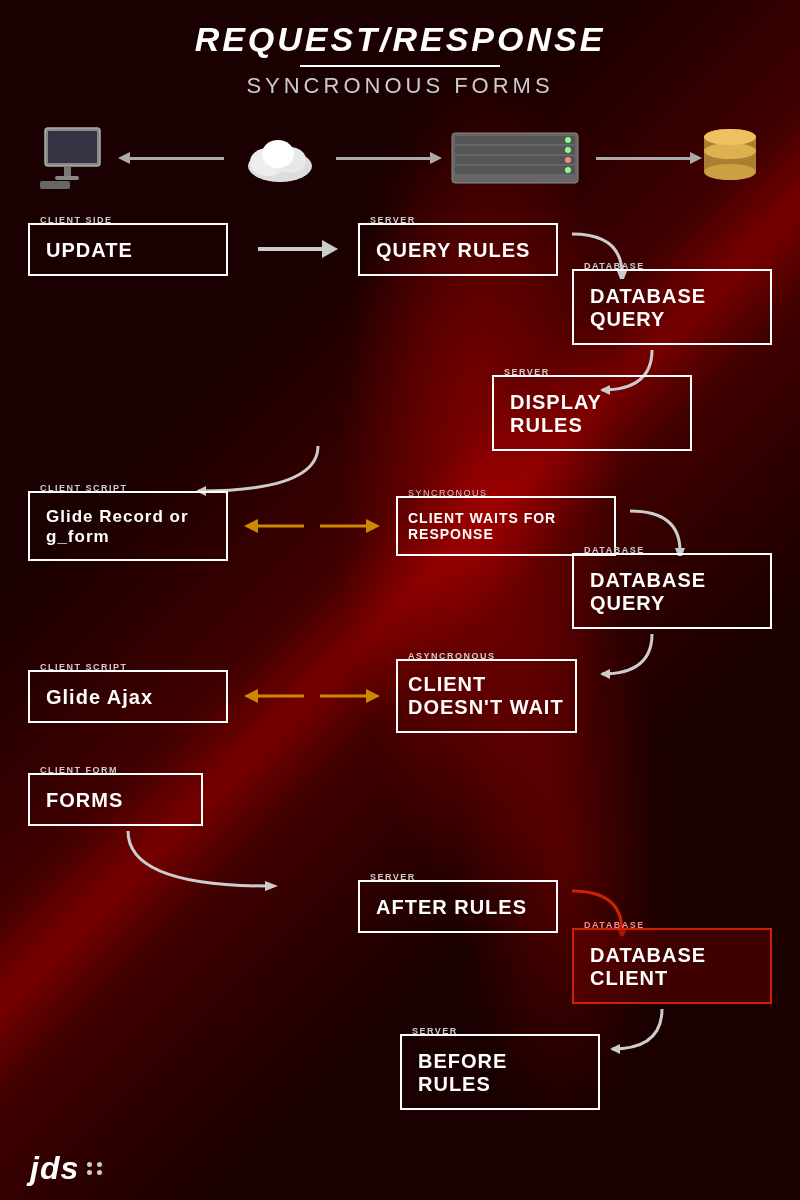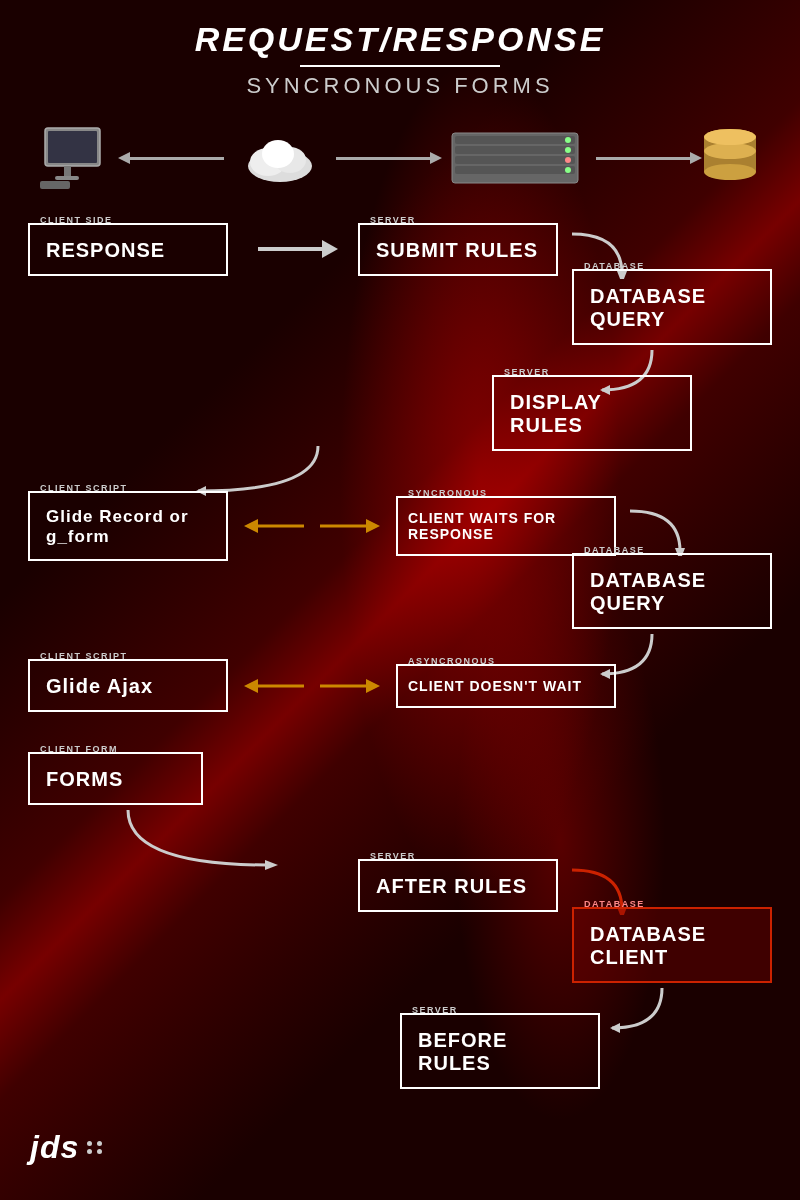--- a/index.html
+++ b/index.html
@@ -359,26 +359,26 @@
       <ellipse cx="30" cy="28" rx="26" ry="8" fill="#ddb050"></ellipse>
       <ellipse cx="30" cy="14" rx="26" ry="8" fill="#eec060"></ellipse>
     </svg>
   </div>
 
   <div class="diagram">
 
     <div class="row1" style="margin-top:10px;">
       <div class="box" style="width:200px;">
         <span class="box-label">CLIENT SIDE</span>
-        <div class="box-text">RESPONSE</div>
+        <div class="box-text">UPDATE</div>
       </div>
       <div class="big-arrow-right" style="margin-left:30px;margin-right:10px;"></div>
       <div class="box" style="width:200px; margin-left:10px;">
         <span class="box-label">SERVER</span>
-        <div class="box-text">SUBMIT RULES</div>
+        <div class="box-text">QUERY RULES</div>
       </div>
 
       <svg width="80" height="50" style="margin-left:4px; margin-top:10px;">
         <path d="M 10 5 Q 60 5 60 45" fill="none" stroke="#ccc" stroke-width="3"></path>
         <polygon points="55,42 65,42 60,55" fill="#ccc"></polygon>
       </svg>
     </div>
 
     <div class="db-box-container" style="margin-top:-10px; padding-right:0;">
       <div class="box" style="width:200px;">
@@ -416,21 +416,21 @@
           <div class="box-text" style="font-size:17px;">Glide Record or g_form</div>
         </div>
       </div>
 
       <div style="display:flex; align-items:center; margin: 0 8px;">
         <div class="arrow-left-red"></div>
         <div class="arrow-right-red"></div>
       </div>
 
       <div class="box" style="width:220px;">
-        <span class="box-label" style="position:absolute;top:-10px;left:10px;font-size:9px;font-weight:700;letter-spacing:1.5px;color:#ccc;">SYNCRONOUS</span>
+        <span class="box-label" style="position:absolute;top:-10px;left:10px;font-size:9px;font-weight:400;letter-spacing:1.5px;color:#ccc;">SYNCRONOUS</span>
         <div class="box-text" style="font-size:14px; padding:12px 10px;">CLIENT WAITS FOR RESPONSE</div>
       </div>
 
       <svg width="80" height="50" style="margin-left:4px; margin-top:10px;">
         <path d="M 10 5 Q 60 5 60 45" fill="none" stroke="#ccc" stroke-width="3"></path>
         <polygon points="55,42 65,42 60,55" fill="#ccc"></polygon>
       </svg>
     </div>
 
     <div class="db-box-container" style="margin-top:-8px;">
@@ -451,23 +451,23 @@
       <div class="box" style="width:200px;">
         <span class="box-label" style="position:absolute;top:-10px;left:10px;font-size:9px;font-weight:700;letter-spacing:1.5px;color:#ccc;">CLIENT SCRIPT</span>
         <div class="box-text">Glide Ajax</div>
       </div>
 
       <div style="display:flex; align-items:center; margin: 0 8px;">
         <div class="arrow-left-red"></div>
         <div class="arrow-right-red"></div>
       </div>
 
-      <div class="box" style="width:220px;">
+      <div class="box" style="width:181px;">
         <span class="box-label" style="position:absolute;top:-10px;left:10px;font-size:9px;font-weight:700;letter-spacing:1.5px;color:#ccc;">ASYNCRONOUS</span>
-        <div class="box-text" style="font-size:14px; padding:12px 10px;">CLIENT DOESN'T WAIT</div>
+        <div class="box-text" style="font-size:20px; padding:12px 10px;">CLIENT DOESN'T WAIT</div>
       </div>
     </div>
 
     <div style="height:40px;"></div>
 
     <div style="display:flex; align-items:center;">
       <div class="box" style="width:175px;">
         <span class="box-label">CLIENT FORM</span>
         <div class="box-text">FORMS</div>
       </div>

